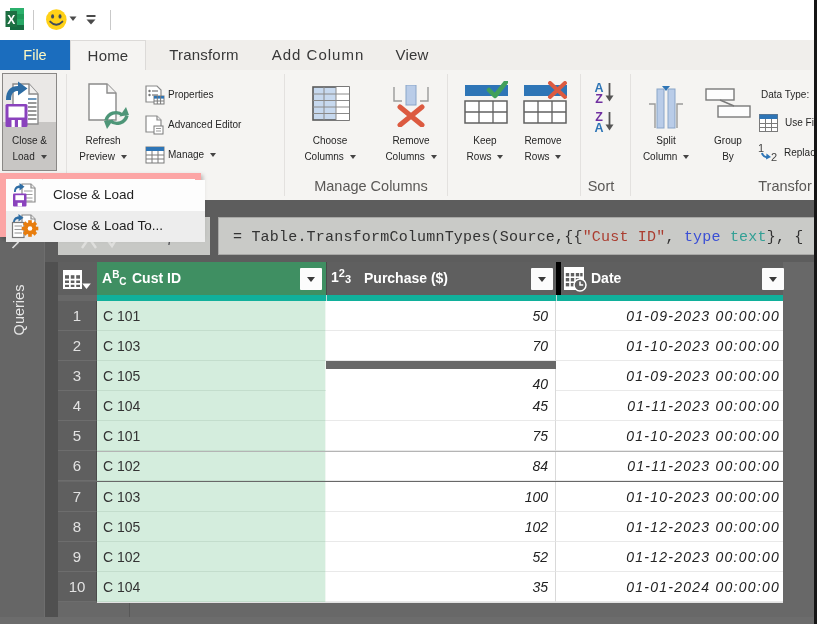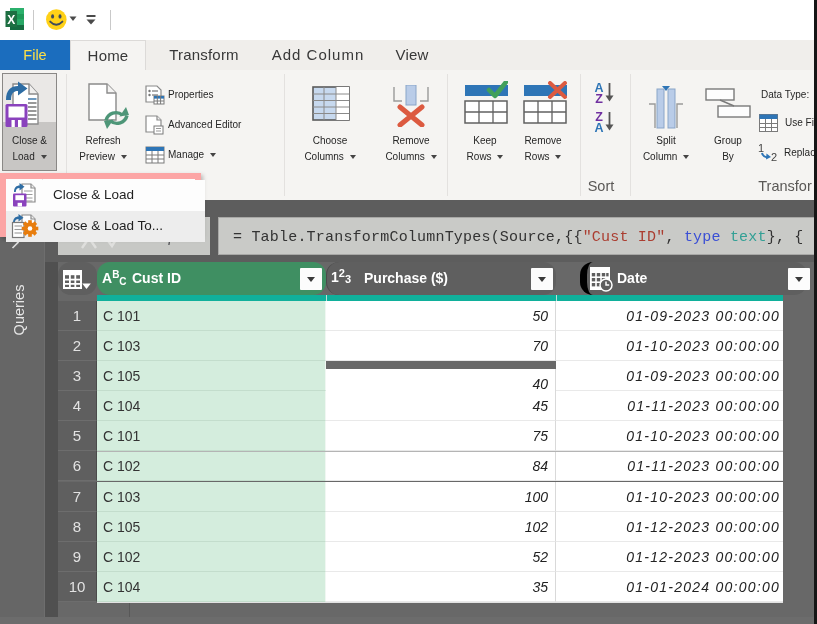--- a/index.html
+++ b/index.html
@@ -6,21 +6,21 @@
 html,body { width:817px; height:624px; overflow:hidden; }
 body { font-family:"Liberation Sans", sans-serif; position:relative; background:#fff; }
 .abs { position:absolute; }
 svg { display:block; }
 
 #titlebar { left:0; top:0; width:817px; height:40px; background:#fff; }
 .pipe { width:1px; height:20px; background:#c9c9c9; top:10px; }
 #title-text { left:122px; top:10px; font-size:16px; color:#1f1f1f; }
 
 #tabrow { left:0; top:40px; width:817px; height:30px; background:#f0eeeb; }
-#file-tab { left:0; top:0; width:70px; height:30px; background:#1b6dbe; color:#fde047; font-size:14.5px; text-align:center; line-height:30px; }
+#file-tab { left:0; top:0; width:70px; height:30px; background:#1b6dbe; color:#fef9c3; font-size:14.5px; text-align:center; line-height:30px; }
 .tab { top:0; height:30px; font-size:15px; letter-spacing:0.2px; color:#383838; text-align:center; line-height:30px; }
 #home-tab { left:70px; width:76px; background:#f5f4f2; border:1px solid #dcdad8; border-bottom:none; }
 
 #ribbon { left:0; top:70px; width:817px; height:130px; background:#f5f4f2; }
 .rsep { width:1px; top:4px; height:122px; background:#e3e1df; }
 .glabel { font-size:14.5px; color:#5a5856; top:108px; text-align:center; }
 .btext { font-size:10px; color:#262626; text-align:center; line-height:15.5px; }
 .caret { display:inline-block; width:0; height:0; border-left:3.5px solid transparent; border-right:3.5px solid transparent; border-top:4px solid #444; vertical-align:middle; margin-left:3px; }
 
 #content { left:0; top:200px; width:817px; height:424px; background:#686868; }
@@ -29,25 +29,25 @@
 #queries-label span { position:absolute; left:-21px; top:21px; transform:rotate(-90deg); transform-origin:center; font-size:14.5px; color:#e6e6e6; white-space:nowrap; display:block; width:74px; text-align:center; }
 #fbar-buttons { left:58px; top:17px; width:152px; height:38px; background:#c7c8c5; }
 #fbar { left:218px; top:17px; width:599px; height:38px; background:#c9cac7; border:1px solid #a8a8a6; overflow:hidden; }
 #fbar code { position:absolute; left:14px; top:11px; font-family:"Liberation Mono", monospace; font-size:15px; font-weight:400; letter-spacing:0.2px; color:#333333; white-space:pre; }
 #fbar .red { color:#ab3d30; }
 #fbar .blue { color:#3a4fd5; }
 #fbar .teal { color:#33a095; }
 #fx { left:168px; top:26px; font-family:"Liberation Serif", serif; font-style:italic; font-size:17px; color:#55565a; }
 
 #grid { left:58px; top:62px; width:725px; }
-.hdr { top:0; height:33px; color:#fff; font-size:14px; font-weight:bold;border-radius:13px; }
+.hdr { top:0; height:33px; color:#fff; font-size:14px; font-weight:bold; }
 #hdr-corner { left:0; width:39px; background:#5f5f5f; }
 #hdr-cust { left:39px; width:229px; background:#3f8f62; }
 #hdr-pur { left:268px; width:230px; background:#5f5f5f; border-left:1px solid #4a4a4a; }
-#hdr-date { left:498px; width:227px; background:#5f5f5f; border-left:7px solid #000000;margin-left:24px; }
+#hdr-date { left:498px; width:227px; background:#5f5f5f; border-left:5px solid #000000; }
 #teal { left:39px; top:33px; width:686px; height:5.5px; background:#10b09b; }
 .ddbtn { position:absolute; top:6px; width:22px; height:22px; background:#fcfcfc; border-radius:1px; }
 .ddbtn:after { content:""; position:absolute; left:6.5px; top:8.5px; width:0; height:0; border-left:4.5px solid transparent; border-right:4.5px solid transparent; border-top:5px solid #3a3a3a; }
 .rnum { left:0; width:39px; background:#5f5f5f; color:#e2e2e2; font-size:15px; text-align:center; border-bottom:1px solid #6d6d6d; border-right:1px solid #4a4a4a; }
 .cgreen { left:39px; width:229px; background:#d4eddd; color:#333; font-size:14px; padding-left:6px; border-bottom:1px solid #c3ddcc; border-right:1px solid #f0f7f2; }
 .cpur { left:268px; width:230px; background:#fff; color:#222; font-size:14px; font-style:italic; text-align:right; padding-right:7px; border-bottom:1px solid #e9e9e9; border-right:1px solid #d9d9d9; }
 .cdate { left:498px; width:227px; background:#fff; color:#222; font-size:14px; font-style:italic; text-align:right; padding-right:3px; letter-spacing:1.25px; border-bottom:1px solid #e9e9e9; }
 .cell { position:absolute; height:30px; line-height:30px; white-space:nowrap; }
 
 #menu { left:0; top:173px; width:201px; height:64px; background:#fdfdfd; border:6px solid #fca5a5; box-shadow:2px 2px 4px rgba(0,0,0,0.25); z-index:50; }
@@ -173,20 +173,21 @@
     </g>
   </svg>
   <div class="abs btext" style="left:295px;top:63px;width:70px">Choose<br>Columns <span class="caret"></span></div>
   <svg class="abs" style="left:392px;top:15px" width="38" height="42" viewBox="0 0 38 42">
     <path d="M2 2 v14 h8" fill="none" stroke="#9a9a9a" stroke-width="1.4"></path>
     <path d="M36 2 v14 h-8" fill="none" stroke="#9a9a9a" stroke-width="1.4"></path>
     <rect x="14" y="0" width="10" height="20" fill="#b9cce8" stroke="#8aa5c8" stroke-width="1"></rect>
     <path d="M8 22 L30 40 M30 22 L8 40" stroke="#dc5a40" stroke-width="5" stroke-linecap="round"></path>
   </svg>
   <div class="abs btext" style="left:376px;top:63px;width:70px">Remove<br>Columns <span class="caret"></span></div>
+  <div class="abs glabel" style="left:295px;width:152px">Manage Columns</div>
   <div class="abs rsep" style="left:447px"></div>
 
   <svg class="abs" style="left:464px;top:11px" width="44" height="43" viewBox="0 0 44 43">
     <rect x="1" y="4" width="43" height="11" fill="#2e75b6"></rect>
     <path d="M25 9 L31 15 L42 1" fill="none" stroke="#41a05a" stroke-width="4.5" stroke-linecap="round" stroke-linejoin="round"></path>
     <rect x="1" y="20" width="42" height="22" fill="#fff" stroke="#606060" stroke-width="1.5"></rect>
     <line x1="15" y1="20" x2="15" y2="42" stroke="#606060" stroke-width="1.3"></line>
     <line x1="29" y1="20" x2="29" y2="42" stroke="#606060" stroke-width="1.3"></line>
     <line x1="1" y1="31" x2="43" y2="31" stroke="#606060" stroke-width="1.3"></line>
   </svg>

